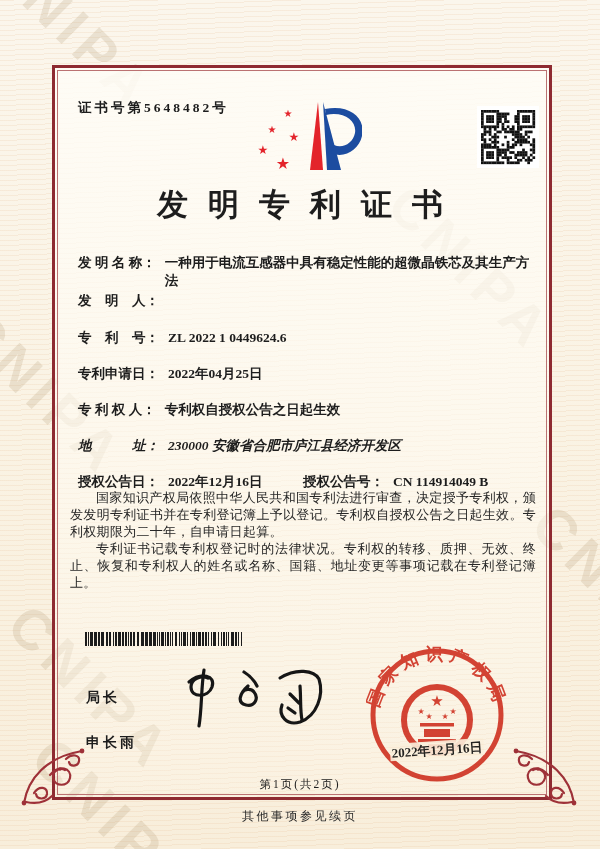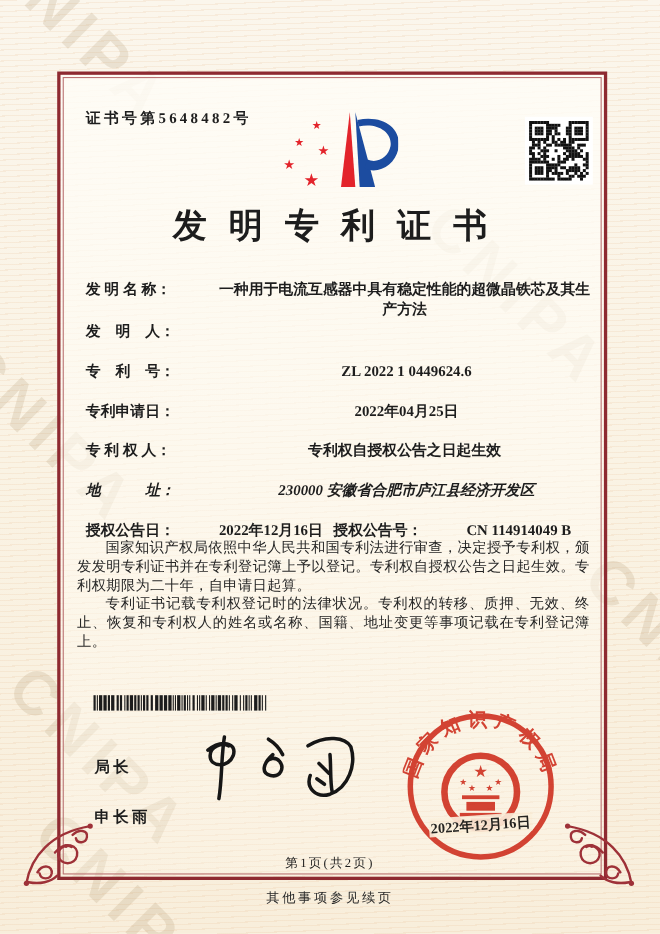--- a/index.html
+++ b/index.html
@@ -25,23 +25,23 @@
   .frame{
     position:absolute;left:52px;top:65px;width:494px;height:729px;
     border:3px solid #8e2a31;
     background:linear-gradient(180deg,rgba(255,253,247,0.85) 0%,rgba(255,251,242,0.55) 60%,rgba(255,249,238,0.25) 100%);
     z-index:2;
   }
   .frame-inner{position:absolute;inset:2px;border:1px solid #bb7272;}
   .abs{position:absolute;z-index:3;}
   .cert-no{left:78px;top:99px;font-size:13.5px;font-weight:bold;letter-spacing:3px;}
   .title{left:0;top:184px;width:600px;text-align:center;font-size:31px;font-weight:bold;letter-spacing:20px;text-indent:20px;}
-  .field-row{left:78px;width:462px;display:flex;align-items:flex-start;font-size:13.5px;font-weight:bold;line-height:1.3;gap:31px;}
+  .field-row{left:78px;width:462px;display:flex;align-items:flex-start;font-size:13.5px;font-weight:bold;line-height:1.3;}
   .field-label{flex:0 0 auto;margin-right:9px;white-space:nowrap;}
-  .field-value{flex:1 1 auto;text-align:center;}
+  .field-value{flex:1 1 auto;}
   .paras{left:70px;top:489px;width:466px;font-size:13px;line-height:17px;text-align:justify;color:#262626;letter-spacing:0.3px;}
   .paras p{margin:0;text-indent:2em;}
   .barcode{left:85px;top:632px;width:158px;height:14px;display:flex;align-items:stretch;}
   .barcode div{height:100%;}
   .director-title{left:86px;top:689px;font-size:14px;font-weight:bold;letter-spacing:3px;font-family:"Liberation Sans","DejaVu Sans",sans-serif;}
   .director-name{left:86px;top:714px;font-size:14px;font-weight:bold;letter-spacing:3px;font-family:"Liberation Sans","DejaVu Sans",sans-serif;margin-top:20px;}
   .page-indicator{left:0;top:777px;width:600px;text-align:center;font-size:11.5px;letter-spacing:2px;z-index:4;}
   .footer-note{left:0;top:808px;width:600px;text-align:center;font-size:12px;letter-spacing:2.5px;color:#2a2a2a;}
   svg{display:block;}
   .seal-svg{mix-blend-mode:multiply;}

